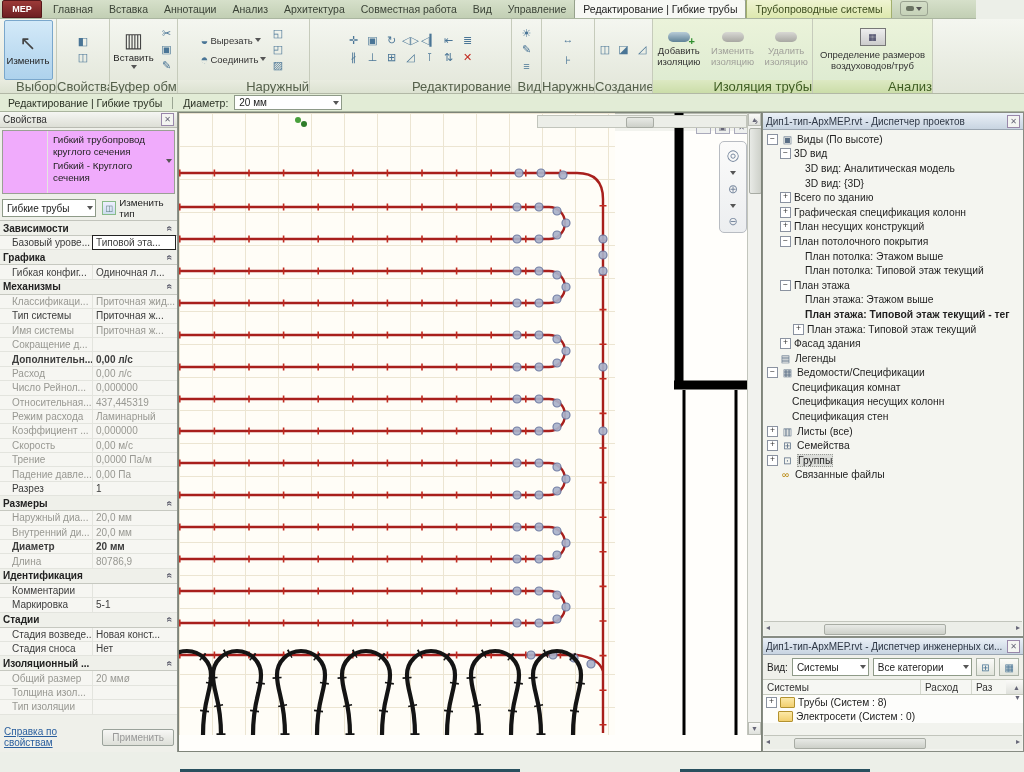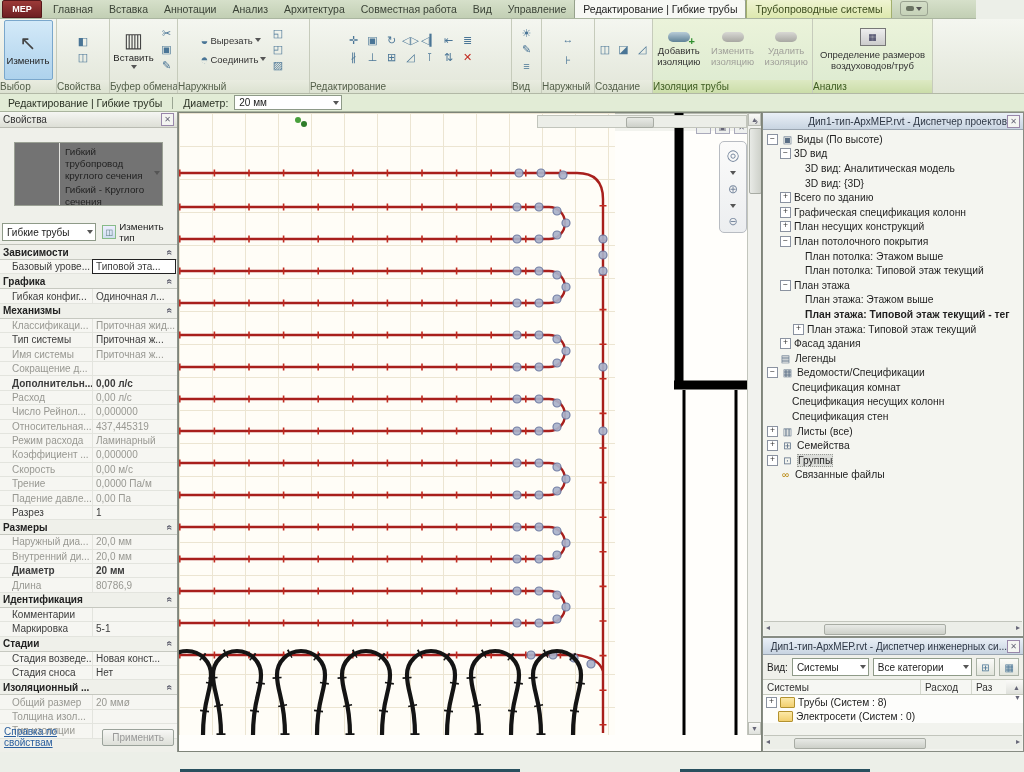--- a/index.html
+++ b/index.html
@@ -19,21 +19,21 @@
            border-radius:2px 2px 0 0;color:#3c4c1e}
   .qat{margin:0 0 2px 8px;width:26px;height:13px;background:linear-gradient(#fdfdfb,#dfе3d8);
        border:1px solid #9aa391;border-radius:3px;display:flex;align-items:center;justify-content:center;gap:2px}
   .qat .dot{width:8px;height:5px;background:#6b7463;border-radius:2px}
   .tri{width:0;height:0;border-left:3px solid transparent;border-right:3px solid transparent;border-top:4px solid #555}
   
   #ribbon{left:0;top:19px;width:1024px;height:75px;background:linear-gradient(#f4f6f0,#e2e6d9);
           border-bottom:1px solid #b2b8a6;box-sizing:border-box;display:flex}
   .rpanel{height:100%;border-right:1px solid #c6cbbb;box-sizing:border-box;display:flex;flex-direction:column}
   .rbody{flex:1;display:flex;align-items:center;justify-content:center;gap:3px;padding:2px;overflow:hidden}
-  .plabel{height:13px;line-height:13px;text-align:left;font-size:10px;color:#55604b;
+  .plabel{height:13px;line-height:13px;text-align:right;font-size:13px;color:#55604b;
           background:linear-gradient(#e9ece0,#dce2d1);white-space:nowrap;overflow:hidden}
   .rpanel.green{background:linear-gradient(#ebf3da,#dcead0)}
   .rpanel.green .plabel{background:linear-gradient(#dde9c3,#cbdda9);color:#3e5c21}
   .bigbtn{width:47px;height:58px;display:flex;flex-direction:column;align-items:center;justify-content:center;
           font-size:9.5px;text-align:center;border:1px solid transparent;border-radius:2px;gap:2px}
   .bigbtn.blue{background:linear-gradient(#d3e9f8,#aed2ec);border-color:#7aa7cc}
   .gly{font-size:13px;color:#4a7596;line-height:13px}
   .gly.big{font-size:20px;line-height:20px;color:#444}
   .sic{width:17px;height:15px;display:flex;align-items:center;justify-content:center;font-size:11px;color:#4a7596}
   .iccol{display:flex;flex-direction:column;justify-content:center;gap:1px}
@@ -53,21 +53,21 @@
   .vsep{width:1px;height:12px;background:#9aa592;margin:0 10px}
   .combo{background:#fff;border:1px solid #8e9a88;height:13px;display:flex;align-items:center;
          justify-content:space-between;padding:0 2px 0 4px;font-size:10px;color:#222}
   .combo .tri{margin-left:4px}
   
   #props{left:0;top:112px;width:178px;height:640px;background:#eff0ea;border-right:1px solid #8d928a;box-sizing:border-box}
   .ptitle{height:15px;background:linear-gradient(#f5f6f3,#dddfd6);border-bottom:1px solid #b9bbb2;
           display:flex;align-items:center;justify-content:space-between;padding:0 3px;font-size:10px;color:#333}
   .xbtn{width:11px;height:11px;border:1px solid #98a;display:flex;align-items:center;justify-content:center;
         font-size:8px;color:#667;background:#f4f5f2}
-  .ppreview{margin:14px;height:62px;background:#737373;border:1px solid #9aa094;display:flex;position:relative}
+  .ppreview{margin:2px;height:62px;background:#f0abfc;border:1px solid #9aa094;display:flex;position:relative}
   .pimg{width:44px;border-right:1px solid #e4e4e0}
   .ptype{flex:1;padding:3px 10px 0 5px;font-size:9.8px;line-height:12px;color:#222}
   .ptype .t2{margin-top:2px}
   .pdrop{position:absolute;right:2px;top:28px}
   .ptyperow{height:24px;display:flex;align-items:center;gap:3px;padding:0 2px}
   .ptyperow .combo{width:86px;height:16px}
   .edittype{flex:1;height:18px;display:flex;align-items:center;gap:3px;border:1px solid transparent;
             font-size:9.8px;color:#222;padding-left:2px}
   .etic{width:14px;height:12px;border:1px solid #8b8;background:linear-gradient(#eef,#cde);font-size:8px;
         display:flex;align-items:center;justify-content:center;color:#577}
@@ -110,21 +110,21 @@
   .sthumb{position:absolute;left:1px;width:11px;background:linear-gradient(90deg,#e8eae6,#cdd0c9);
           border:1px solid #a8aca4;border-radius:2px}
   #viewbar{left:0;top:622px;width:584px;height:18px;background:#f2f3ee;border-top:1px solid #b7bbaf;
            box-sizing:border-box;display:flex;align-items:center;gap:3px;padding:0 4px}
   .vic{width:15px;height:13px;display:flex;align-items:center;justify-content:center;font-size:10px;color:#8a6d2f}
   #hscroll{position:absolute;right:14px;top:2px;width:210px;height:13px;background:#eceee8;border:1px solid #c2c5bc;box-sizing:border-box}
   .hthumb{position:absolute;top:1px;height:9px;background:linear-gradient(#e8eae6,#cdd0c9);border:1px solid #a8aca4;border-radius:2px}
   
   .palette{background:#f2f3ee;border:1px solid #878c83;box-sizing:border-box}
   .rtitle{height:16px;background:linear-gradient(#eaf0f7,#c8d4e1);border-bottom:1px solid #9aa5b1;
-          display:flex;align-items:center;justify-content:flex-end;padding:0 3px;font-size:10px;color:#2e3745}
+          display:flex;align-items:center;justify-content:space-between;padding:0 3px;font-size:10px;color:#2e3745}
   #pbrowser{left:762px;top:112px;width:262px;height:525px}
   #ptree{padding-top:2px;height:493px;overflow:hidden;background:#f4f5f0}
   .titem{height:14.6px;display:flex;align-items:center;gap:3px;white-space:nowrap;font-size:10.3px;color:#1f1f1f}
   .titem.tsel .ttext{background:#dcdeda;border:1px dotted #9a9d97}
   .exp{width:9px;height:9px;border:1px solid #8a92a0;background:#fff;font-size:8.5px;line-height:7px;
        text-align:center;color:#333;flex:none}
   .expsp{width:9px;flex:none}
   .tic{width:13px;flex:none;text-align:center;font-size:10px;color:#5a6e85}
   .tic.gold{color:#b8860b}
   .b{font-weight:bold}

